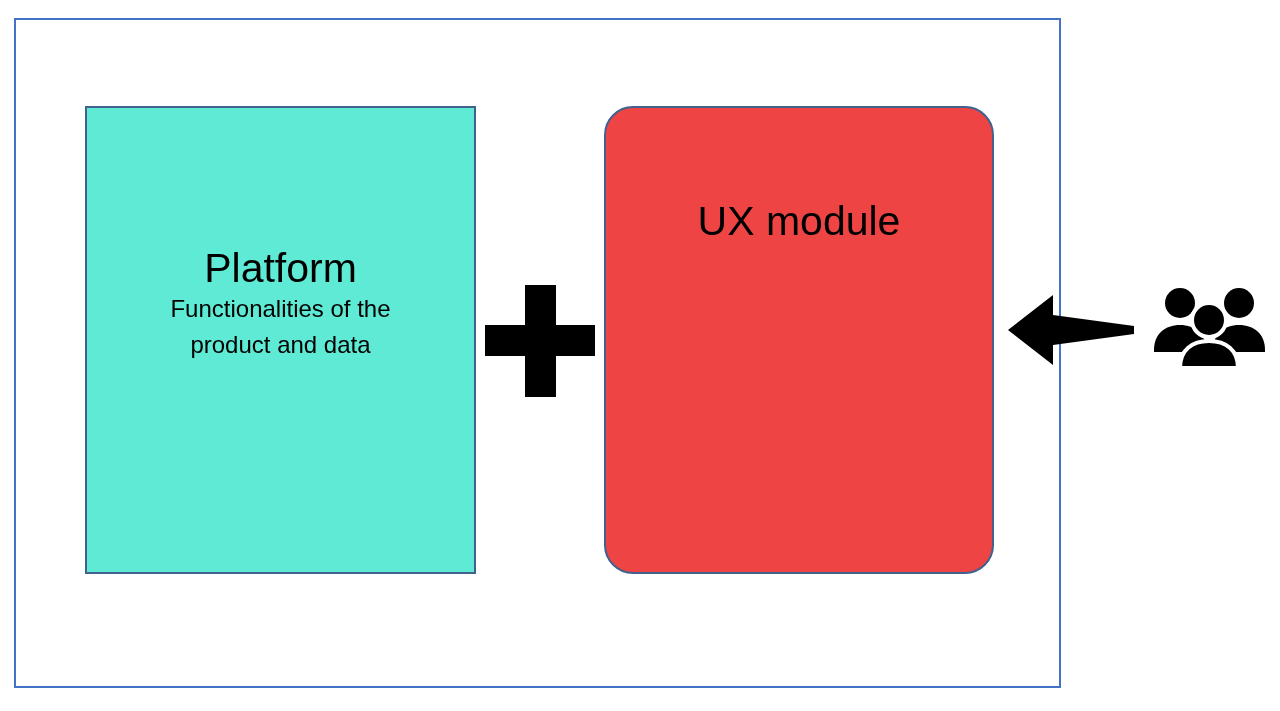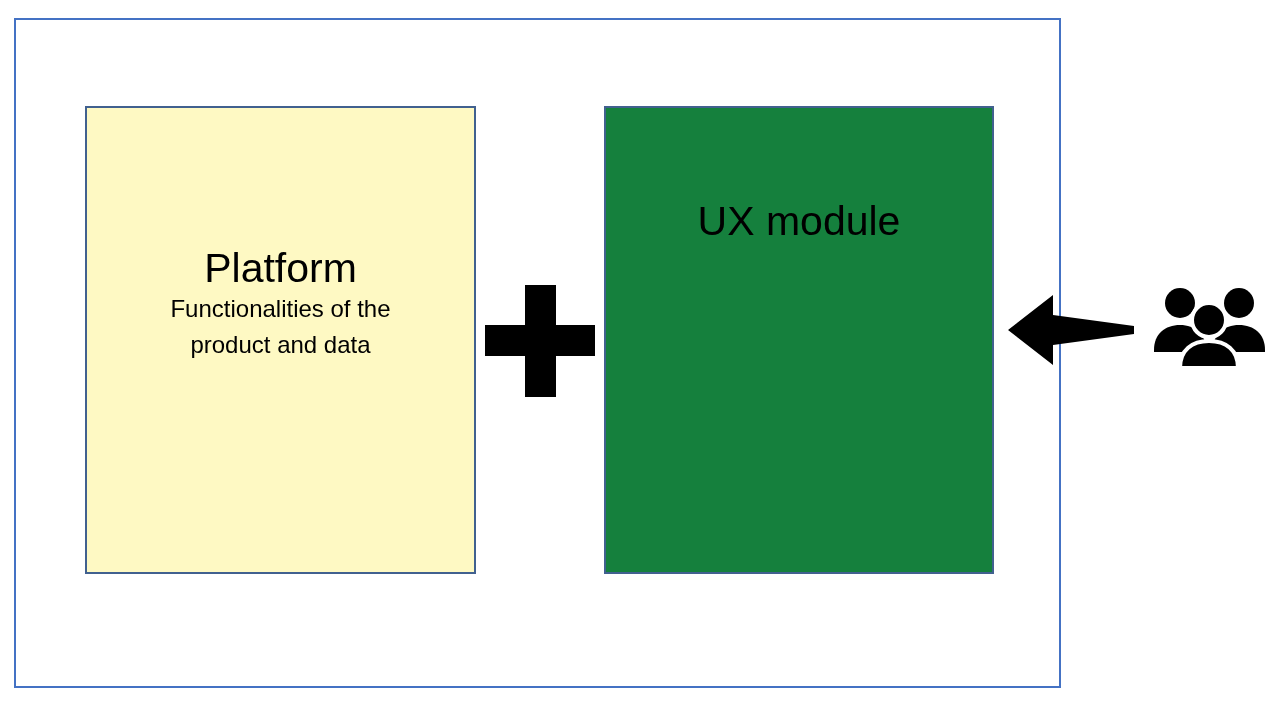--- a/index.html
+++ b/index.html
@@ -46,29 +46,30 @@
     flex-direction: column;
     align-items: center;
     text-align: center;
   }
 
   .box-platform {
     left: 85px;
     top: 106px;
     width: 391px;
     height: 468px;
-    background: #fef9c3;
+    background: #5eead4;
   }
 
   .box-ux {
     left: 604px;
     top: 106px;
     width: 390px;
     height: 468px;
-    background: #15803d;
+    background: #ef4444;
+    border-radius: 29px;
   }
 
   .box-title {
     font-size: 41px;
     line-height: 46px;
     font-weight: 400;
     color: #000000;
     width: 100%;
     padding: 0 8px;
     box-sizing: border-box;

